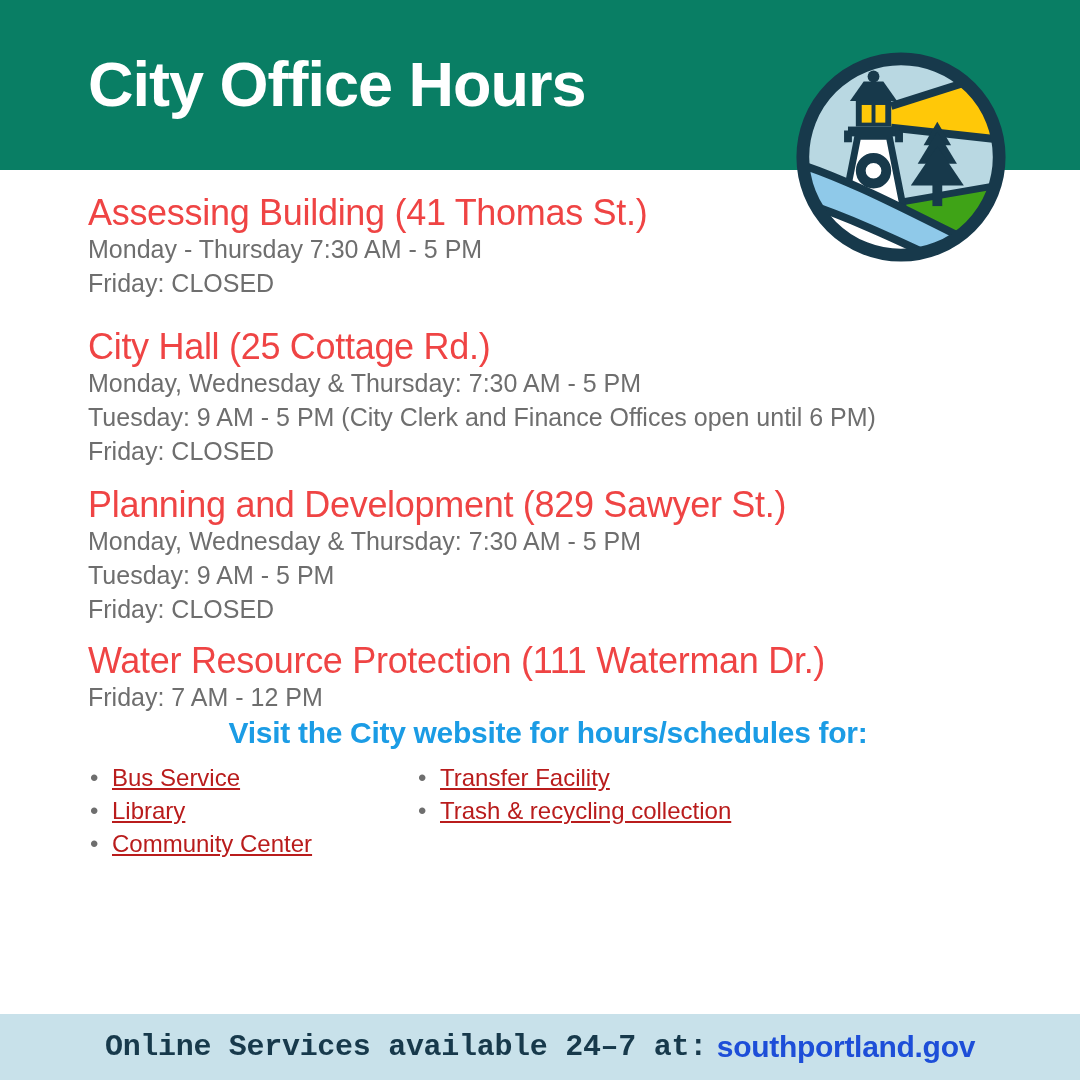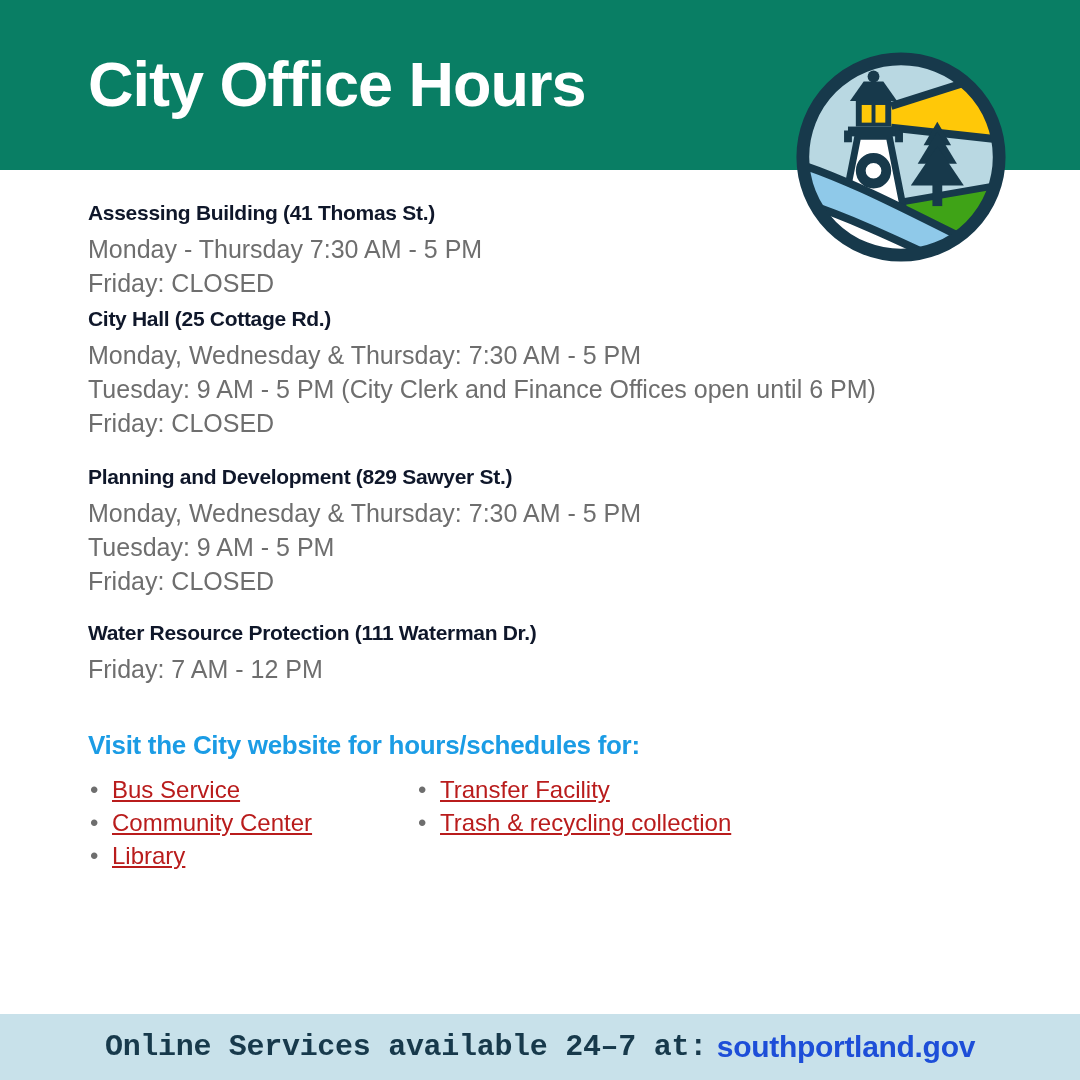--- a/index.html
+++ b/index.html
@@ -27,36 +27,35 @@
     position: absolute; left: 793px; top: 49px;
     width: 216px; height: 216px;
   }
   .logo-wrap svg { width: 216px; height: 216px; display: block; }
 
   
   .content {
     position: absolute; left: 88px; top: 170px; width: 920px;
   }
   .section-heading {
-    font-size: 21px; font-weight: 700; color: #0f172a;
+    font-size: 36px; font-weight: 400; color: #ef4444;
     line-height: 38px; letter-spacing: -0.3px;
   }
   .hours-line {
     font-size: 25px; color: #6e6e6e; line-height: 34px;
   }
   .s1 .section-heading { margin-top: 24px; }
-  .s2 .section-heading { }
+  .s2 .section-heading { margin-top: 28px; }
   .s3 .section-heading { margin-top: 18px; }
   .s4 .section-heading { margin-top: 16px; }
   .section-lines { }
 
   .website-heading {
-    margin-top: 40px;
-    font-size: 26px; font-weight: 700; color: #1b9ce5;
-    line-height: 38px; letter-spacing: -0.3px;
+    font-size: 30px; font-weight: 700; color: #1b9ce5;
+    line-height: 38px; letter-spacing: -0.3px; text-align: center;
   }
   .services-columns {
     margin-top: 9px;
     display: flex; flex-direction: row;
   }
   .services-col { width: 328px; }
   .services-col.col2 { width: 420px; }
   .service-item {
     font-size: 24px; color: #b91c1c; line-height: 33px;
     list-style: none; position: relative; padding-left: 24px; text-decoration: underline;
@@ -171,22 +170,22 @@
       <div class="section-heading">Water Resource Protection (111 Waterman Dr.)</div>
       <div class="section-lines">
         <div class="hours-line">Friday: 7 AM - 12 PM</div>
       </div>
     </div>
 
     <div class="website-heading">Visit the City website for hours/schedules for:</div>
     <div class="services-columns">
       <ul class="services-col col1">
         <li class="service-item">Bus Service</li>
+        <li class="service-item">Library</li>
         <li class="service-item">Community Center</li>
-        <li class="service-item">Library</li>
       </ul>
       <ul class="services-col col2">
         <li class="service-item">Transfer Facility</li>
         <li class="service-item">Trash &amp; recycling collection</li>
       </ul>
     </div>
 
   </div>
 
   <div class="footer-band">

